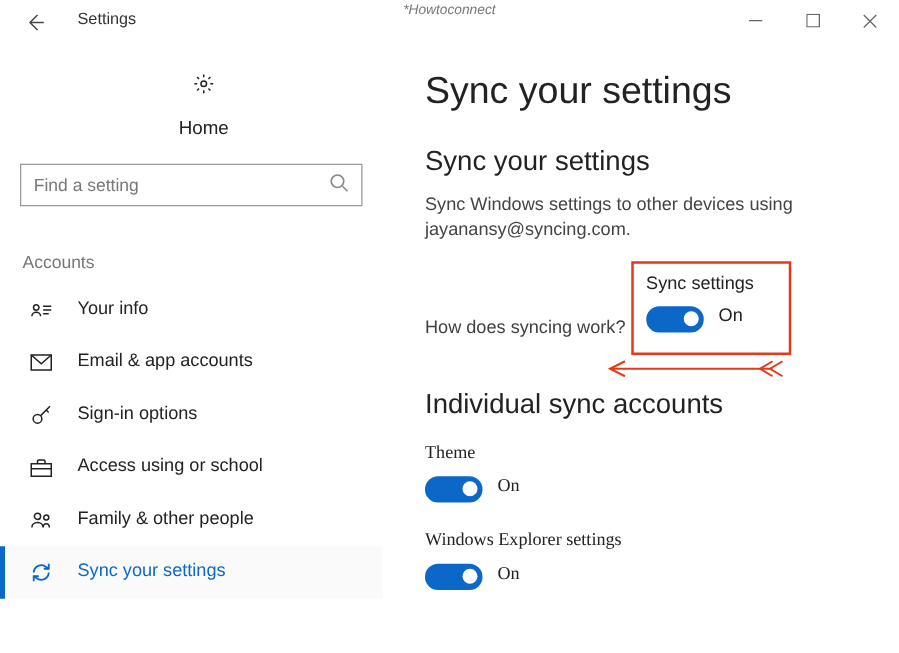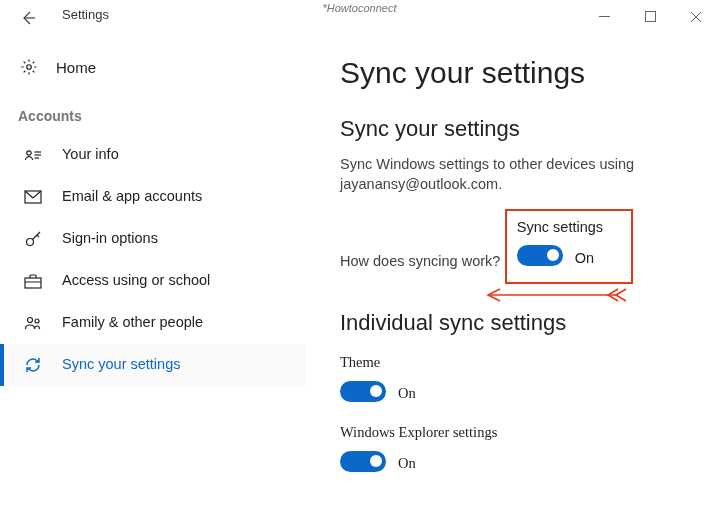--- a/index.html
+++ b/index.html
@@ -66,20 +66,21 @@
   .sidebar {
     width: 306px;
     padding: 18px 0 0 0;
   }
   .home-row {
     display: flex;
     align-items: center;
     gap: 18px;
     padding: 6px 0 14px 20px;
     font-size: 15px;
+    flex-direction: column;
   }
   .search-box {
     margin: 6px 16px 18px 16px;
     height: 34px;
     border: 1px solid #999;
     display: flex;
     align-items: center;
     padding: 0 10px;
     justify-content: space-between;
     color: #666;
@@ -91,21 +92,20 @@
     color: #333;
     width: 220px;
     font-family: inherit;
     background: transparent;
   }
   .search-box input::placeholder { color: #777; }
   .section-label {
     padding: 18px 0 10px 18px;
     font-size: 14px;
     color: #777;
-    font-weight: bold;
   }
   .nav-item {
     display: flex;
     align-items: flex-start;
     gap: 20px;
     padding: 12px 0 12px 20px;
     font-size: 14.5px;
     color: #222;
     cursor: default;
     border-left: 4px solid transparent;
@@ -153,21 +153,21 @@
     margin-bottom: 22px;
     display: inline-block;
   }
   .setting-block { margin-bottom: 22px; font-family: Liberation Serif, serif; }
   .setting-label {
     font-size: 14.5px;
     margin-bottom: 10px;
   }
   .toggle-row {
     display: flex;
-    align-items: flex-end;
+    align-items: flex-start;
     gap: 12px;
   }
   .toggle {
     width: 46px;
     height: 21px;
     border-radius: 11px;
     background: #0b68c9;
     position: relative;
     flex-shrink: 0;
   }
@@ -240,20 +240,29 @@
     <div class="home-row">
       <span class="nav-icon">
         <svg width="18" height="18" viewBox="0 0 24 24" fill="none" stroke="#222" stroke-width="1.6">
           <circle cx="12" cy="12" r="3"></circle>
           <path d="M12 2v3M12 19v3M4.9 4.9l2.1 2.1M17 17l2.1 2.1M2 12h3M19 12h3M4.9 19.1l2.1-2.1M17 7l2.1-2.1"></path>
         </svg>
       </span>
       <span>Home</span>
     </div>
 
+    <div class="search-box">
+      <input type="text" placeholder="Find a setting" style="">
+      <span>
+        <svg width="16" height="16" viewBox="0 0 16 16" stroke="#888" stroke-width="1.3" fill="none">
+            <circle cx="7" cy="7" r="5"></circle>
+            <line x1="11" y1="11" x2="15" y2="15"></line>
+          </svg>
+      </span>
+    </div>
 
     <div class="section-label">Accounts</div>
 
     <div class="nav-item">
       <span class="nav-icon">
         <svg width="18" height="14" viewBox="0 0 18 14" stroke="#222" stroke-width="1.2" fill="none">
             <circle cx="5" cy="5" r="2.2"></circle>
             <path d="M1.5 12c0-2 1.8-3.3 3.5-3.3S8.5 10 8.5 12"></path>
             <line x1="10.5" y1="4" x2="17" y2="4"></line>
             <line x1="10.5" y1="7" x2="17" y2="7"></line>
@@ -311,32 +320,32 @@
             <path d="M15 2v4h-4M3 16v-4h4"></path>
           </svg>
       </span>
       <span>Sync your settings</span>
     </div>
   </div>
 
   <div class="main">
     <div class="page-title">Sync your settings</div>
     <div class="sub-title">Sync your settings</div>
-    <div class="desc">Sync Windows settings to other devices using jayanansy@outlook.com.</div>
+    <div class="desc">Sync Windows settings to other devices using jayanansy@syncing.com.</div>
     <a class="link">How does syncing work?</a>
 
     <div class="highlight-box">
       <div class="setting-label">Sync settings</div>
       <div class="toggle-row">
         <div class="toggle"></div>
         <span class="toggle-state">On</span>
       </div>
     </div>
 
-    <div class="sub-title2">Individual sync settings</div>
+    <div class="sub-title2">Individual sync accounts</div>
 
     <div class="setting-block">
       <div class="setting-label">Theme</div>
       <div class="toggle-row">
         <div class="toggle"></div>
         <span class="toggle-state">On</span>
       </div>
     </div>
 
     <div class="setting-block">

